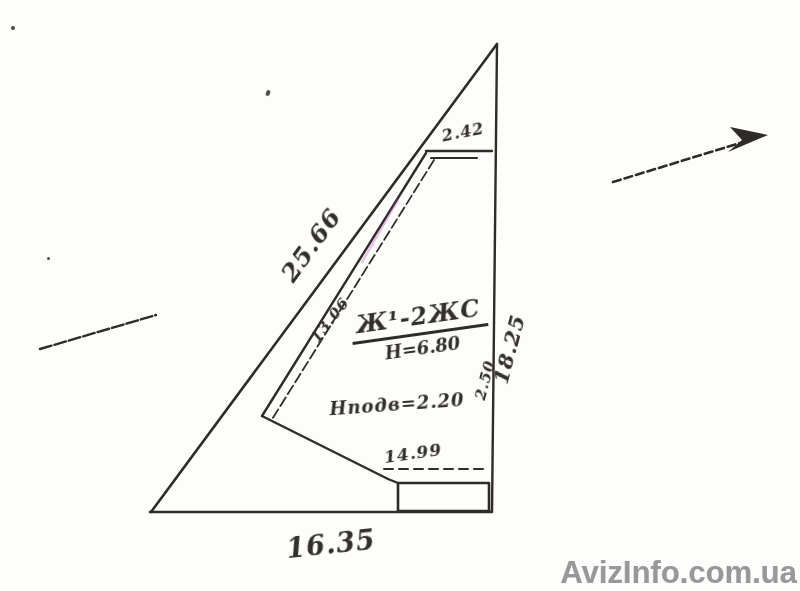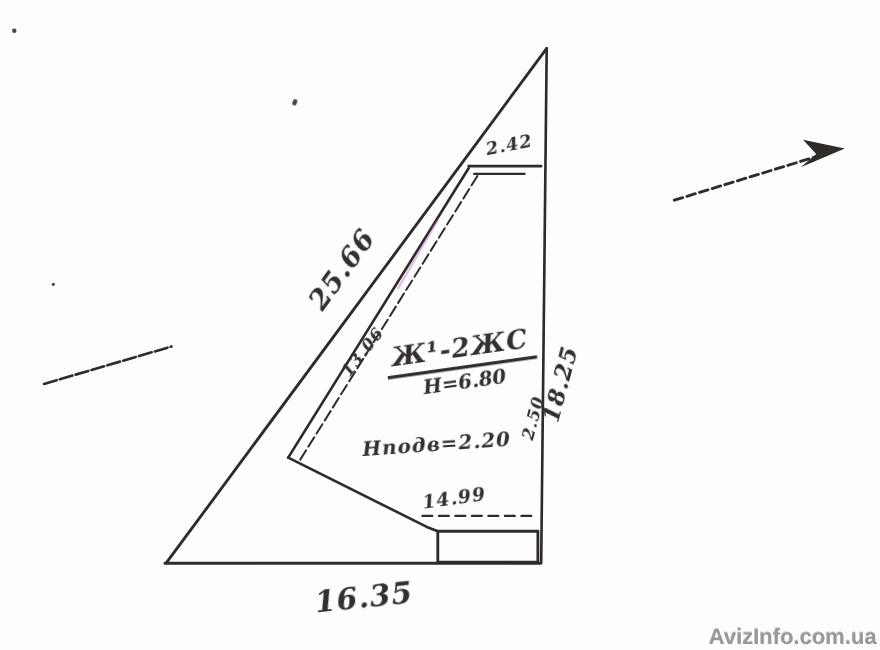--- a/index.html
+++ b/index.html
@@ -35,21 +35,21 @@
     padding-top:2px;
     font-size:18px;
     letter-spacing:0;
   }
   #watermark{
     position:absolute;
     right:3px;
     bottom:0px;
     font-family:"Liberation Sans", sans-serif;
     font-weight:700;
-    font-size:20px;
+    font-size:31px;
     letter-spacing:0px;
     color:#989898;
     text-shadow:1.5px 1.5px 0 rgba(255,255,255,.95), -0.5px -0.5px 0 rgba(120,120,120,.35);
   }
   .speck{position:absolute;background:#4a4745;border-radius:50%;filter:blur(.6px);}
 </style>
 </head>
 <body>
 
 <div id="canvas">

